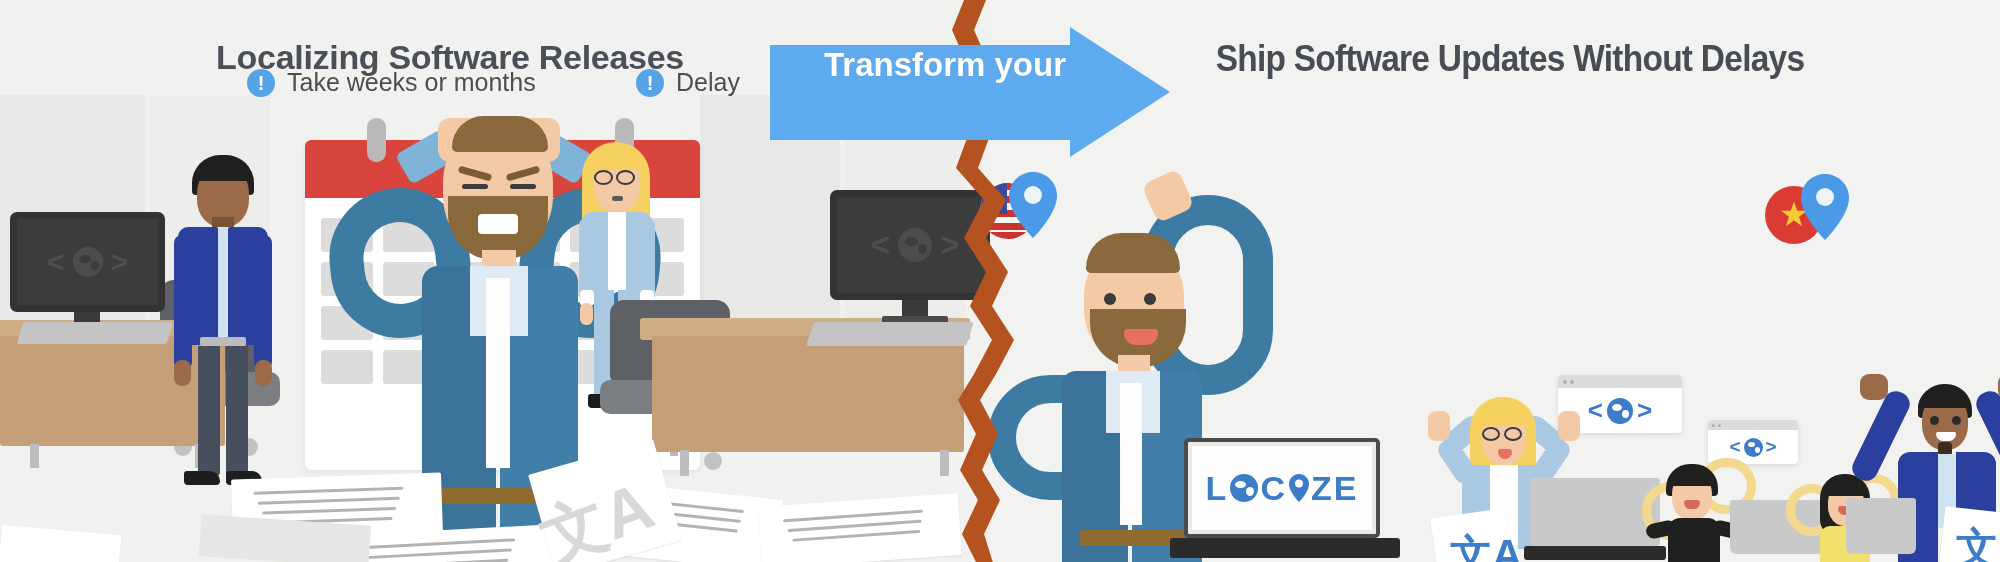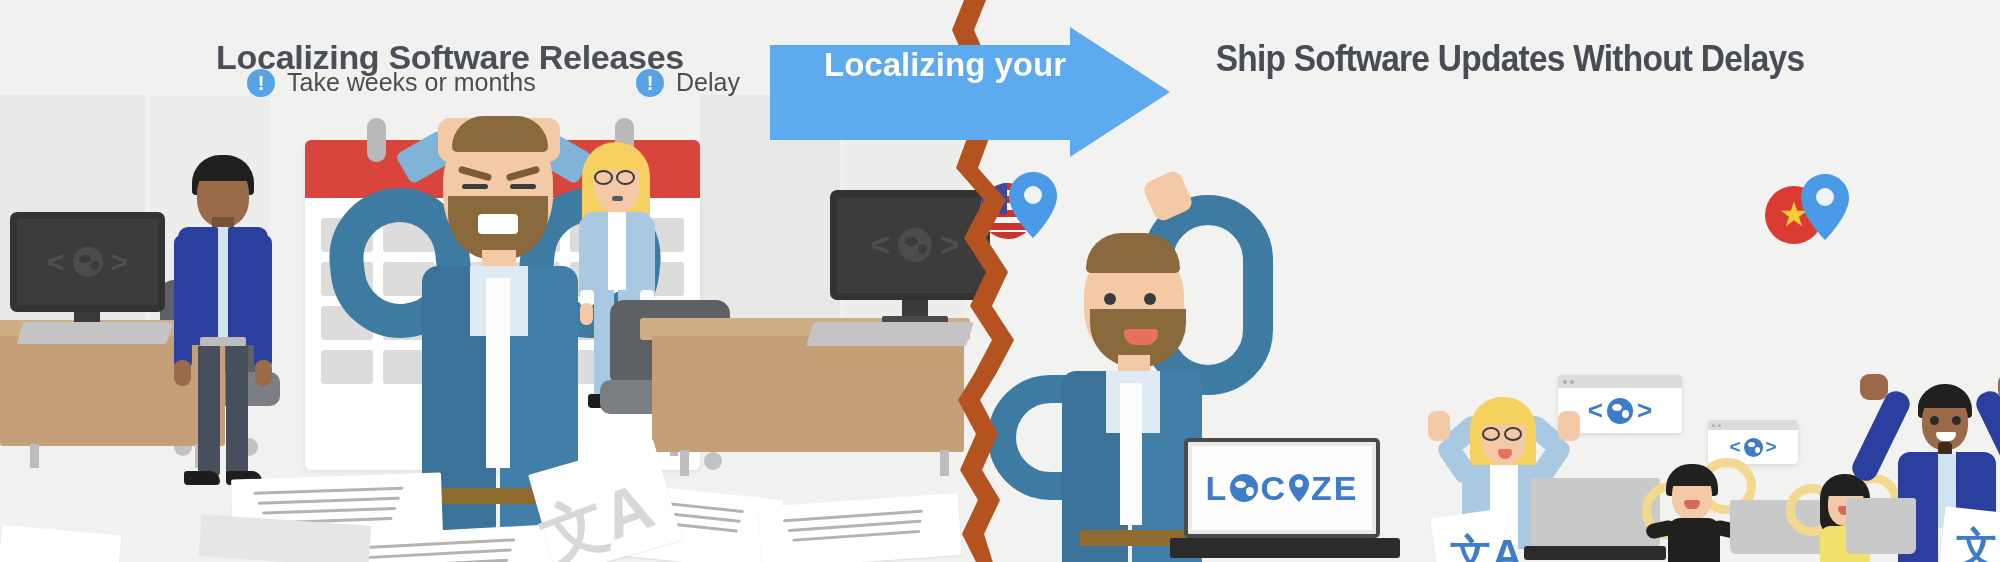--- a/index.html
+++ b/index.html
@@ -528,17 +528,17 @@
 
   <svg id="crack" viewBox="0 0 130 562" preserveAspectRatio="none">
     <path d="M58,-5 L44,30 L58,62 L40,96 L62,130 L48,168 L76,200 L56,238 L78,272 L62,306 L84,340 L66,374 L50,400 L68,434 L52,470 L70,500 L54,534 L64,566
              L48,566 L32,534 L48,500 L30,470 L46,434 L28,400 L44,374 L62,340 L40,306 L56,272 L34,238 L54,200 L26,168 L40,130 L18,96 L36,62 L22,30 L36,-5 Z" fill="#b4531f"></path>
   </svg>
 
   <div id="arrow-banner">
     <div class="body"></div>
     <div class="head-tri"></div>
     <div class="txt">
-      <div>Localizing your</div>
+      <div>Transform your</div>
     </div>
   </div>
 
 </div>
 
 </body></html>

